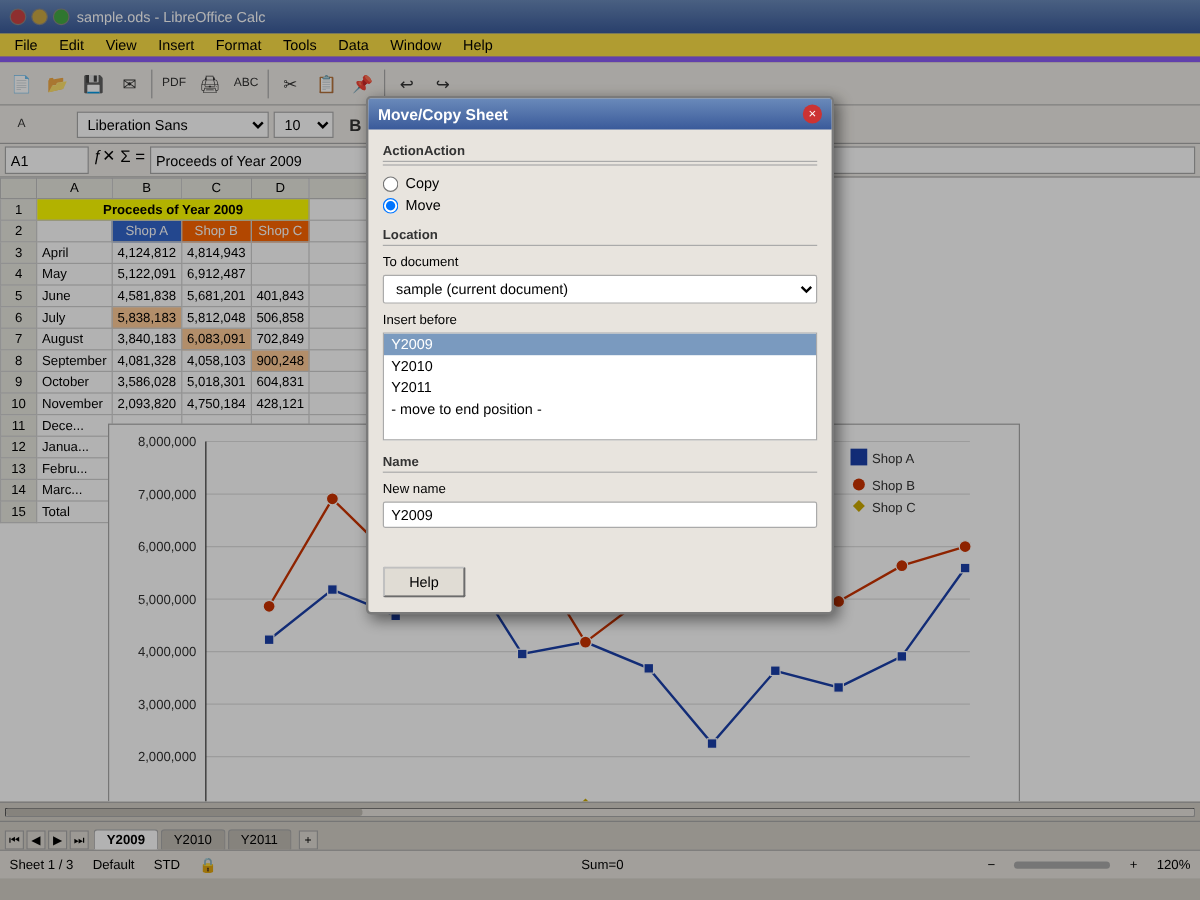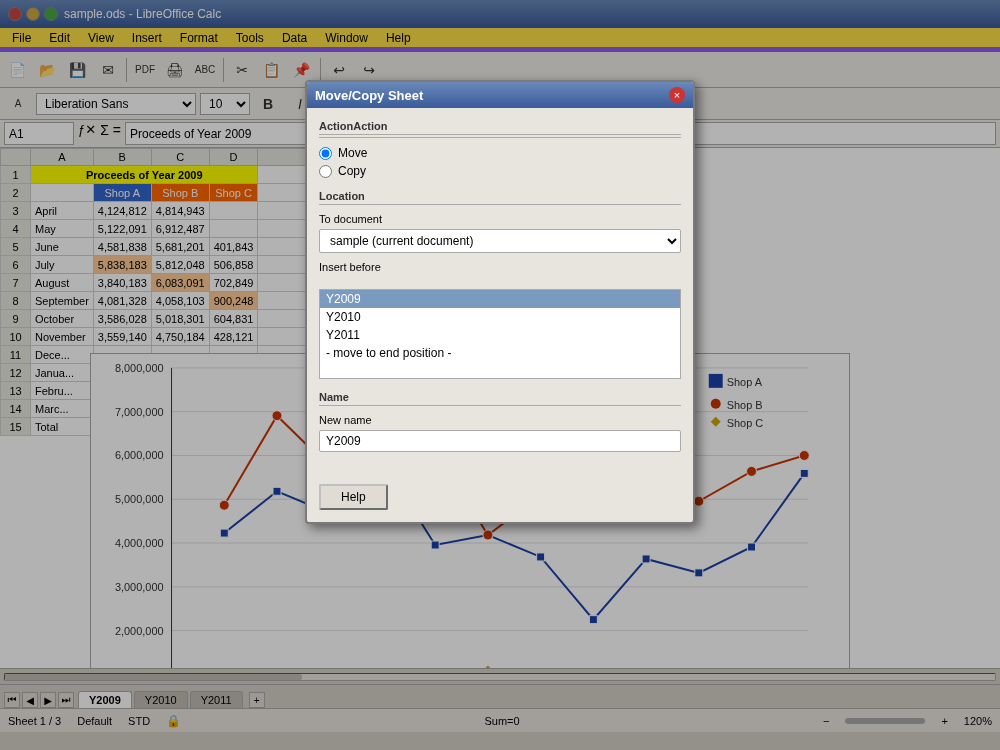--- a/index.html
+++ b/index.html
@@ -95,20 +95,21 @@
       align-items: center;
       gap: 4px;
       height: 32px;
     }
     .font-name-select {
       width: 160px;
       border: 1px solid #aaa;
       background: white;
       padding: 2px 4px;
       font-size: 12px;
+      margin-left: 28px;
     }
     .font-size-select {
       width: 50px;
       border: 1px solid #aaa;
       background: white;
       padding: 2px 4px;
       font-size: 12px;
     }
 
     
@@ -247,21 +248,21 @@
     .location-section { margin-bottom: 12px; }
     .location-label { font-size: 11px; margin-bottom: 4px; }
     .to-doc-select {
       width: 100%;
       border: 1px solid #aaa;
       background: white;
       padding: 3px 6px;
       font-size: 12px;
       border-radius: 2px;
     }
-    .insert-before-label { font-size: 11px; margin: 8px 0 16px; }
+    .insert-before-label { font-size: 11px; margin: 8px 0 4px; }
     .insert-list {
       border: 1px solid #aaa;
       background: white;
       width: 100%;
       height: 90px;
       overflow-y: auto;
       font-size: 12px;
     }
     .insert-list-item {
       padding: 2px 6px;
@@ -470,21 +471,21 @@
           <td class="number-cell">3,586,028</td>
           <td class="number-cell">5,018,301</td>
           <td class="number-cell">604,831</td>
           <td></td>
           <td></td>
           <td></td>
         </tr>
         <tr>
           <td class="row-header">10</td>
           <td>November</td>
-          <td class="number-cell">3,559,140</td>
+          <td class="number-cell">2,093,820</td>
           <td class="number-cell">4,750,184</td>
           <td class="number-cell">428,121</td>
           <td></td>
           <td></td>
           <td></td>
         </tr>
         <tr>
           <td class="row-header">11</td>
           <td>Dece...</td>
           <td class="number-cell"></td>
@@ -708,26 +709,26 @@
       <span class="modal-title-text">Move/Copy Sheet</span>
       <button class="modal-close-btn">×</button>
     </div>
     <div class="modal-body">
 
       <div class="section-label">Action<span>Action</span>
         <span style="border-bottom:1px solid #aaa; display:block; margin-top:2px;"></span>
       </div>
       <div class="radio-group">
         <label class="radio-row">
+          <input type="radio" name="action" style="">
+          <span>Copy</span>
+        </label>
+        <label class="radio-row">
           <input type="radio" name="action" checked="" style="">
           <span>Move</span>
-        </label>
-        <label class="radio-row">
-          <input type="radio" name="action" style="">
-          <span>Copy</span>
         </label>
       </div>
 
       <div class="location-section">
         <div class="section-label">Location</div>
         <div class="location-label">To document</div>
         <select class="to-doc-select">
           <option>sample (current document)</option>
         </select>
         <div class="insert-before-label">Insert before</div>

